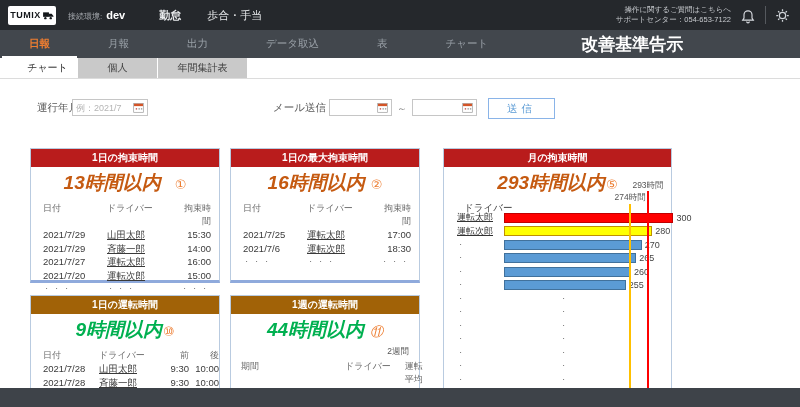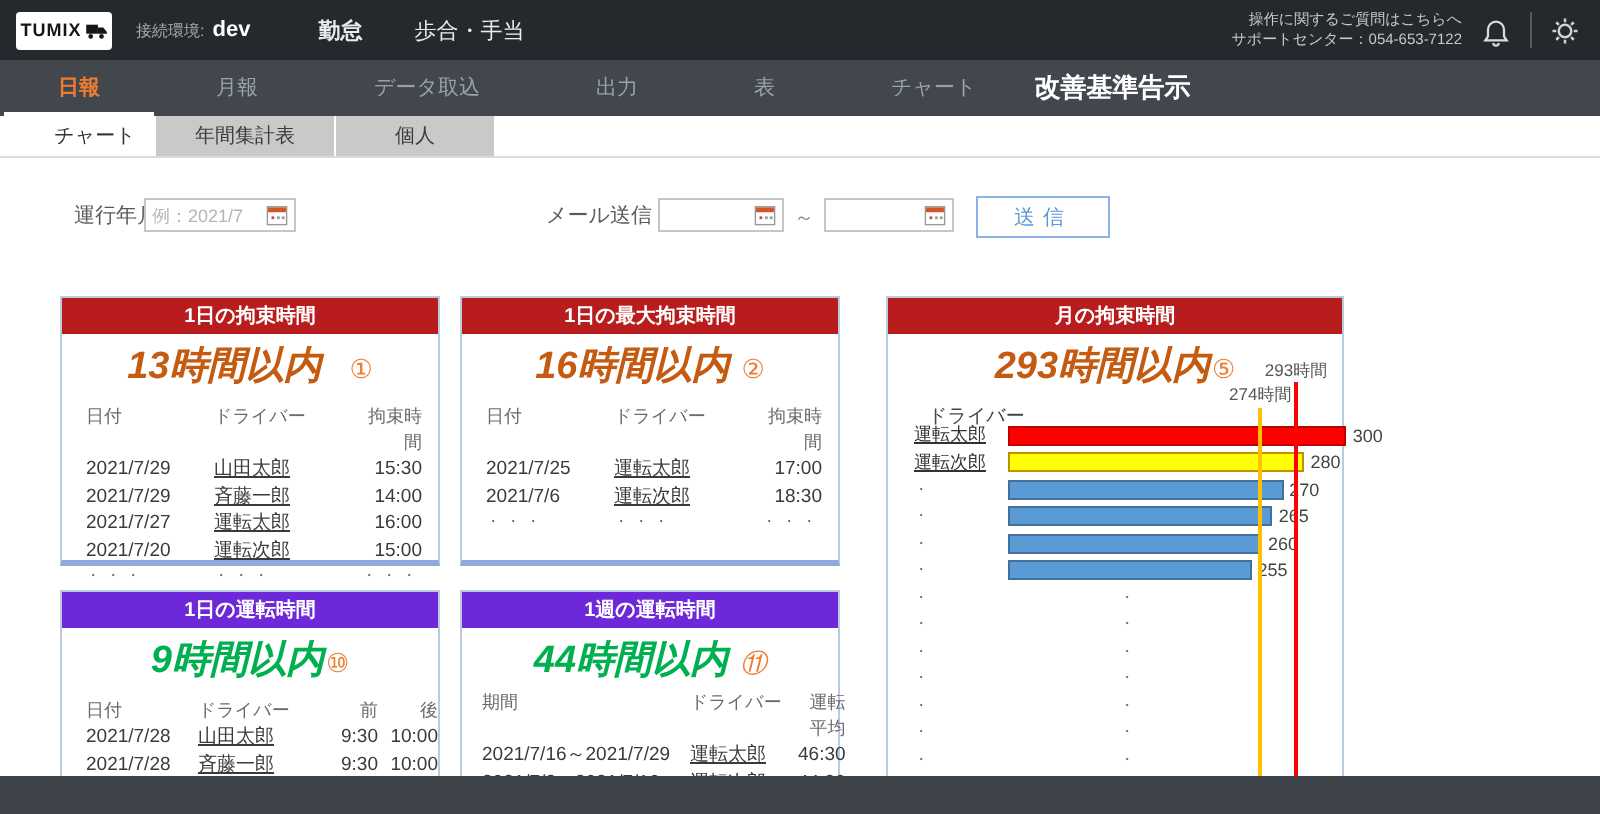--- a/index.html
+++ b/index.html
@@ -25,22 +25,22 @@
   .iconbtn { display:flex; align-items:center; cursor:pointer; }
 
   
   .navbar { position:absolute; top:30px; left:0; right:0; height:28px; background:#42474d;
             display:flex; align-items:stretch; z-index:6; }
   .nav-item { position:relative; display:flex; align-items:center; padding:0 29px;
               color:#9aa1a8; font-size:10.5px; cursor:pointer; }
   .nav-item.active { color:#ed7d31; font-weight:bold; }
   .nav-item.active::after { content:""; position:absolute; left:2px; right:2px; bottom:0;
               height:2px; background:#fff; }
-  .nav-notice { display:flex; align-items:center; color:#fff;
-              font-size:13px; font-weight:bold; cursor:pointer; }
+  .nav-notice { display:flex; align-items:center; margin-left:64px; color:#fff;
+              font-size:17px; font-weight:bold; cursor:pointer; }
 
   
   .tabrow { position:absolute; top:58px; left:0; right:0; height:21px; background:#fff;
             border-bottom:1px solid #dcdcdc; display:flex; padding-left:18px; }
   .tab { display:flex; align-items:center; justify-content:center; font-size:10px;
          color:#3c3c3c; background:#c9c9c9; cursor:pointer; border-right:1px solid #fff; }
   .tab.active { background:#fff; color:#333; }
   .tab.w1{width:60px;} .tab.w2{width:80px;} .tab.w3{width:90px;}
 
   
@@ -54,21 +54,21 @@
   .send-btn { position:absolute; left:488px; top:98px; width:67px; height:21px; background:#fff;
               border:1px solid #8ab4e8; color:#5b9bd5; font-size:10.5px; letter-spacing:4px;
               font-family:inherit; cursor:pointer; }
 
   
   .card { position:absolute; background:#fff; border:1px solid #b9cbe0; }
   .card.closed { border-bottom:3px solid #8faadc; }
   .card-h { height:18px; display:flex; align-items:center; justify-content:center;
             color:#fff; font-size:10px; font-weight:bold; }
   .card-h.orange { background:#b91c1c; }
-  .card-h.green  { background:#6d28d9; }
+  .card-h.green  { background:#a16207; }
   .limit { text-align:center; margin-top:3px; font-size:19px; font-weight:bold; white-space:nowrap;font-style:italic; }
   .limit.orange { color:#c55a11; } .limit.green { color:#00b050; }
   .badge { font-size:13px; font-weight:normal; color:#ed7d31; }
   .gap14 { margin-left:14px; } .gap6 { margin-left:6px; } .gap1 { margin-left:1px; }
 
   #card1 { left:30px;  top:148px; width:190px; height:135px; }
   #card2 { left:230px; top:148px; width:190px; height:135px; }
   #card3 { left:443px; top:148px; width:229px; height:240px; border-bottom:none; }
   #card4 { left:30px;  top:295px; width:190px; height:95px; border-bottom:none; }
   #card5 { left:230px; top:295px; width:190px; height:95px; border-bottom:none; }
@@ -149,31 +149,31 @@
           <circle cx="12" cy="12" r="5"></circle>
           <path d="M12 2v3M12 19v3M2 12h3M19 12h3M5 5l2.1 2.1M16.9 16.9L19 19M19 5l-2.1 2.1M7.1 16.9L5 19"></path>
         </svg>
       </div>
     </div>
   </div>
 
   <div class="navbar">
     <div class="nav-item active">日報</div>
     <div class="nav-item">月報</div>
+    <div class="nav-item">出力</div>
     <div class="nav-item">データ取込</div>
-    <div class="nav-item">出力</div>
     <div class="nav-item">表</div>
     <div class="nav-item">チャート</div>
     <div class="nav-notice">改善基準告示</div>
   </div>
 
   <div class="tabrow">
     <div class="tab w1 active">チャート</div>
+    <div class="tab w2">個人</div>
     <div class="tab w3">年間集計表</div>
-    <div class="tab w2">個人</div>
   </div>
 
   <div class="flabel" style="left:37px; top:101px;">運行年月</div>
   <div class="inputbox" style="left:72px; top:99px; width:76px;">
     <input placeholder="例：2021/7" style="">
     <span>
       <svg width="11" height="11" viewBox="0 0 16 16">
           <rect x="1" y="2" width="14" height="13" fill="#fff" stroke="#999"></rect>
           <rect x="1.5" y="2.5" width="13" height="3.5" fill="#d35427"></rect>
           <rect x="4" y="9" width="2" height="2" fill="#c0504d"></rect>
@@ -357,20 +357,21 @@
         <div class="tr" style="display: contents;"><div class="td">2021/7/15</div><div class="td link">運転太郎</div><div class="td">10:00</div><div class="td">9:30</div></div>
         <div class="tr" style="display: contents;"><div class="td dots">・・・</div><div class="td dots">・・・</div><div class="td"></div><div class="td dots">・・・</div></div>
       </div>
   </div>
 
   <div class="card" id="card5">
     <div class="card-h green">1週の運転時間</div>
     <div class="limit green">
       <span>44時間以内</span><span class="badge gap6">⑪</span>
     </div>
+    <div class="note-2w">2週間</div>
     <div class="tbl t5">
         <div class="th">期間</div>
         <div class="th">ドライバー</div>
         <div class="th">運転平均</div>
         <div class="tr" style="display: contents;"><div class="td">2021/7/16～2021/7/29</div><div class="td link">運転太郎</div><div class="td">46:30</div></div>
         <div class="tr" style="display: contents;"><div class="td">2021/7/3～2021/7/16</div><div class="td link">運転次郎</div><div class="td">44:30</div></div>
         <div class="tr" style="display: contents;"></div>
       </div>
   </div>
 

